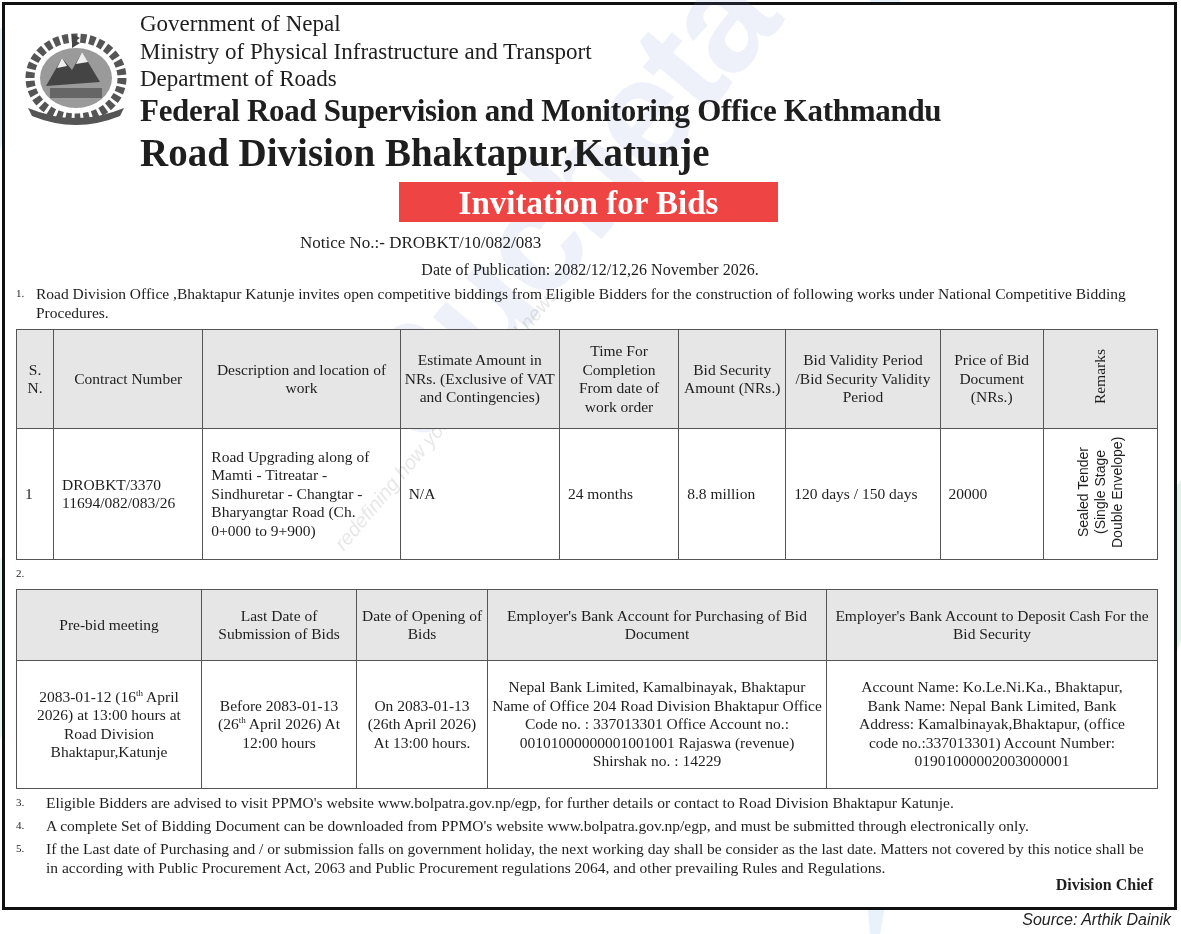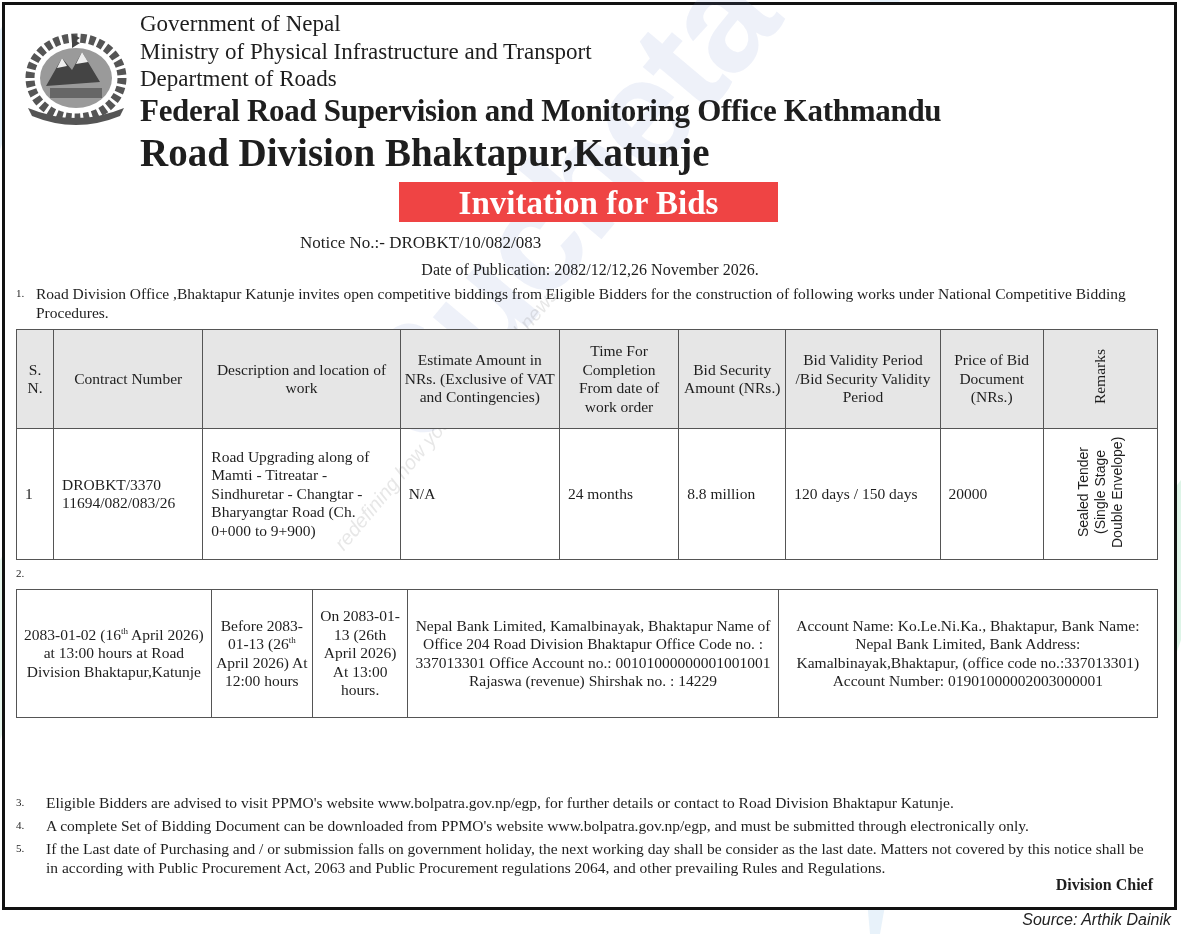--- a/index.html
+++ b/index.html
@@ -128,22 +128,29 @@
   </tr>
 </tbody>
   </table>
 
 <div class="para p2">
   <span class="num">2.</span>
 </div>
 
 <table class="t2">
   <tbody>
+      <tr>
+    <th style="width:176px">Pre-bid meeting</th>
+    <th style="width:146px">Last Date of Submission of Bids</th>
+    <th style="width:122px">Date of Opening of Bids</th>
+    <th style="width:330px">Employer's Bank Account for Purchasing of Bid Document</th>
+    <th>Employer's Bank Account to Deposit Cash For the Bid Security</th>
+  </tr>
   <tr>
-    <td><span>2083-01-02 (16</span><sup>th</sup><span> April 2026) at 13:00 hours at Road Division Bhaktapur,Katunje</span></td>
+    <td><span>2083-01-12 (16</span><sup>th</sup><span> April 2026) at 13:00 hours at Road Division Bhaktapur,Katunje</span></td>
     <td><span>Before 2083-01-13 (26</span><sup>th</sup><span> April  2026) At 12:00 hours</span></td>
     <td>On 2083-01-13 (26th April 2026)  At 13:00 hours.</td>
     <td>Nepal Bank Limited, Kamalbinayak, Bhaktapur   Name of Office 204 Road Division Bhaktapur Office Code no. : 337013301 Office Account no.: 00101000000001001001 Rajaswa (revenue) Shirshak no. : 14229</td>
     <td style="padding:2px 16px;">Account Name: Ko.Le.Ni.Ka., Bhaktapur, Bank Name: Nepal Bank Limited, Bank Address: Kamalbinayak,Bhaktapur, (office code no.:337013301)  Account Number: 01901000002003000001</td>
   </tr>
 </tbody>
   </table>
 
 <div class="plist p3">
   <span class="num">3.</span>

